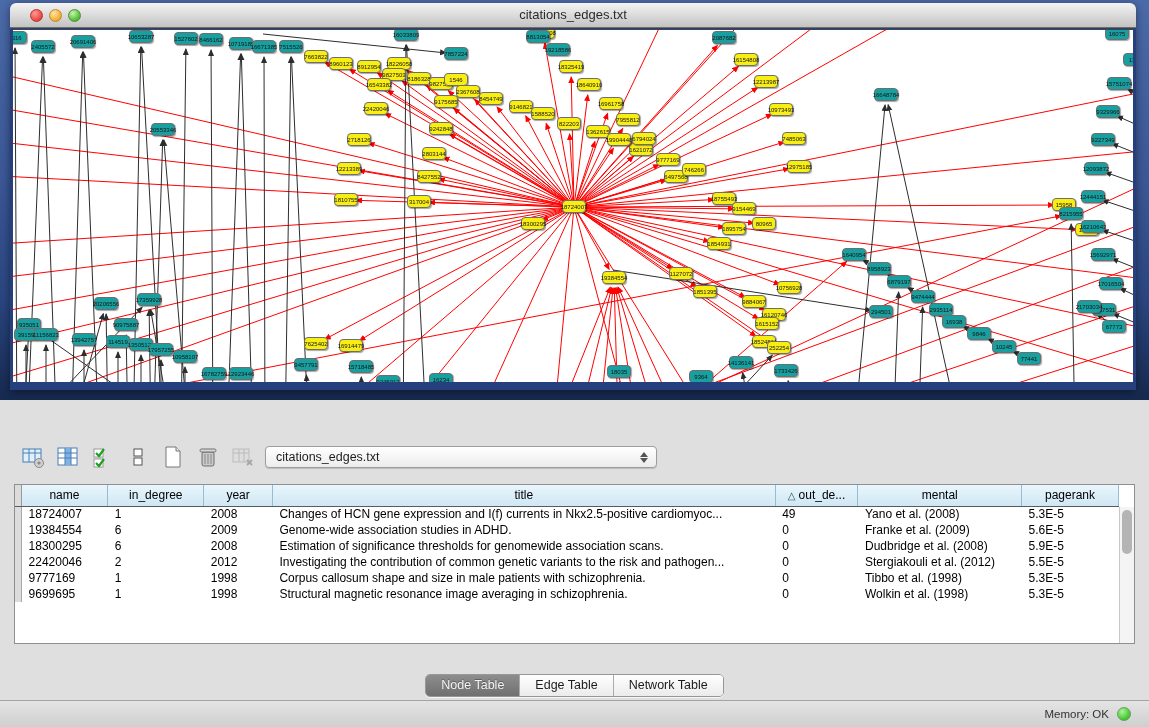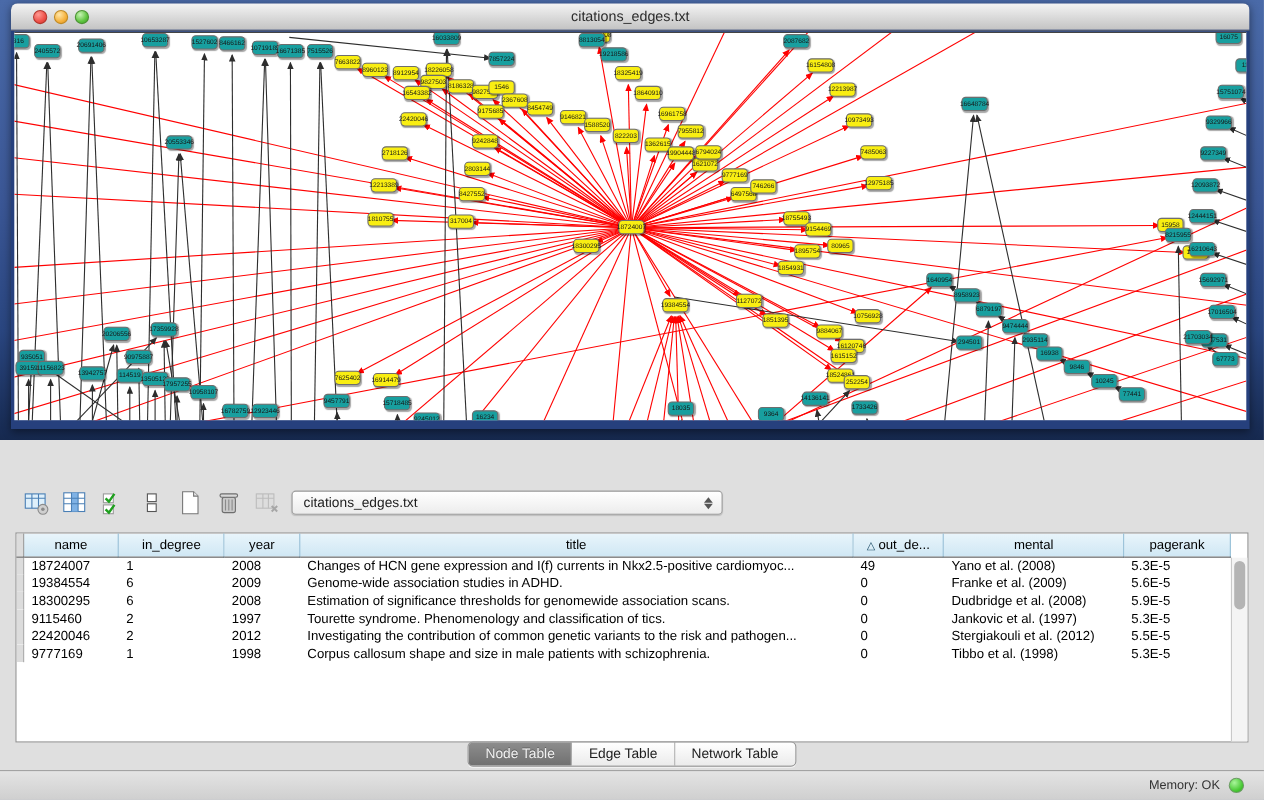--- a/index.html
+++ b/index.html
@@ -56,21 +56,21 @@
     border:1px solid #9d9d9d; border-radius:4px;
     background:linear-gradient(#ffffff,#ececec); font-size:12.5px; color:#1d1d1d;
     line-height:20px; padding-left:10px; box-shadow:0 1px 1px rgba(0,0,0,.15); }
   .combo .stepper { position:absolute; right:6px; top:2px; width:12px; height:17px;
     display:flex; flex-direction:column; align-items:center; justify-content:center; gap:1px; }
   .combo .stepper i { width:0; height:0; border-left:4px solid transparent;
     border-right:4px solid transparent; }
   .combo .stepper .up { border-bottom:5px solid #555; }
   .combo .stepper .dn { border-top:5px solid #555; }
 
-  .tablewrap { position:absolute; left:14px; top:84px; width:1121px; height:191px;
+  .tablewrap { position:absolute; left:14px; top:84px; width:1121px; height:160px;
     background:#fff; border:1px solid #8f8f8f; }
   table { border-collapse:collapse; table-layout:fixed; width:1104px; font-size:12px; }
   col.c-gut{width:6px;} col.c-name{width:86px;} col.c-indeg{width:95px;} col.c-year{width:68px;}
   col.c-title{width:498px;} col.c-out{width:82px;} col.c-short{width:162px;} col.c-pr{width:96px;}
   th { height:21px; font-weight:normal; text-align:center; color:#000;
     background:linear-gradient(#e9f5fb,#cfe7f4);
     border-right:1px solid #93bed6; border-bottom:1px solid #5a5a5a; overflow:hidden; white-space:nowrap; }
   th.gut { background:#dcdcdc; border-right:1px solid #9a9a9a; }
   th .sortmark { font-size:10px; color:#1d4c66; margin-right:3px; }
   td { height:16px; padding:0 0 0 7px; color:#000; white-space:nowrap; overflow:hidden;
@@ -773,48 +773,48 @@
               <td>18300295</td>
               <td>6</td>
               <td>2008</td>
               <td>Estimation of significance thresholds for genomewide association scans.</td>
               <td>0</td>
               <td>Dudbridge et al. (2008)</td>
               <td>5.9E-5</td>
             </tr>
             <tr>
               <td class="gut"></td>
-              <td>9115460</td>
-              <td>2</td>
-              <td>1997</td>
-              <td>Tourette syndrome. Phenomenology and classification of tics.</td>
-              <td>0</td>
-              <td>Jankovic et al. (1997)</td>
-              <td>5.3E-5</td>
-            </tr>
-            <tr>
-              <td class="gut"></td>
               <td>22420046</td>
               <td>2</td>
               <td>2012</td>
               <td>Investigating the contribution of common genetic variants to the risk and pathogen...</td>
               <td>0</td>
               <td>Stergiakouli et al. (2012)</td>
               <td>5.5E-5</td>
             </tr>
             <tr>
               <td class="gut"></td>
               <td>9777169</td>
               <td>1</td>
               <td>1998</td>
               <td>Corpus callosum shape and size in male patients with schizophrenia.</td>
               <td>0</td>
               <td>Tibbo et al. (1998)</td>
               <td>5.3E-5</td>
             </tr>
+            <tr>
+              <td class="gut"></td>
+              <td>9699695</td>
+              <td>1</td>
+              <td>1998</td>
+              <td>Structural magnetic resonance image averaging in schizophrenia.</td>
+              <td>0</td>
+              <td>Wolkin et al. (1998)</td>
+              <td>5.3E-5</td>
+            </tr>
           </tbody>
       </table>
       <div class="vscroll">
         <div class="thumb"></div>
       </div>
     </div>
 
     <div class="tabsrow">
       <div class="tabs" id="table-tabs">
           <div class="tabseg sel">Node Table</div>

